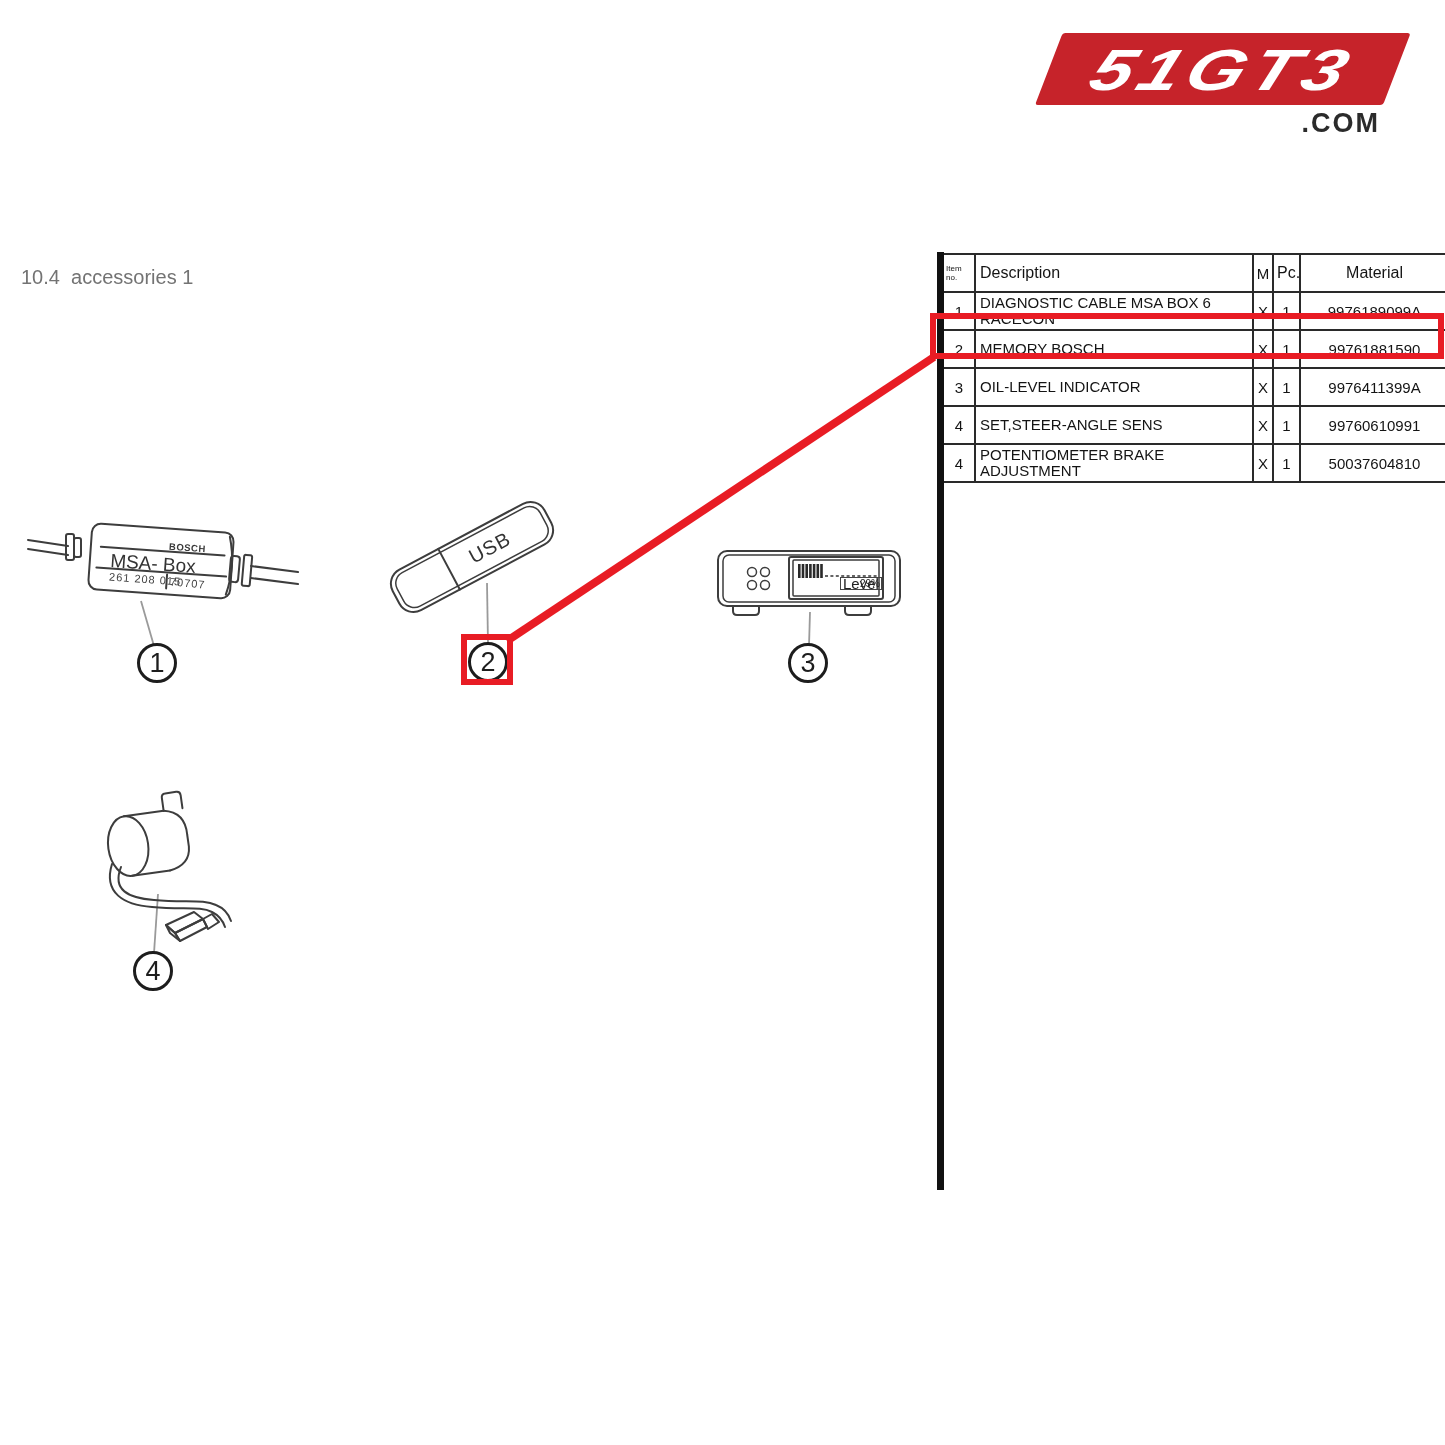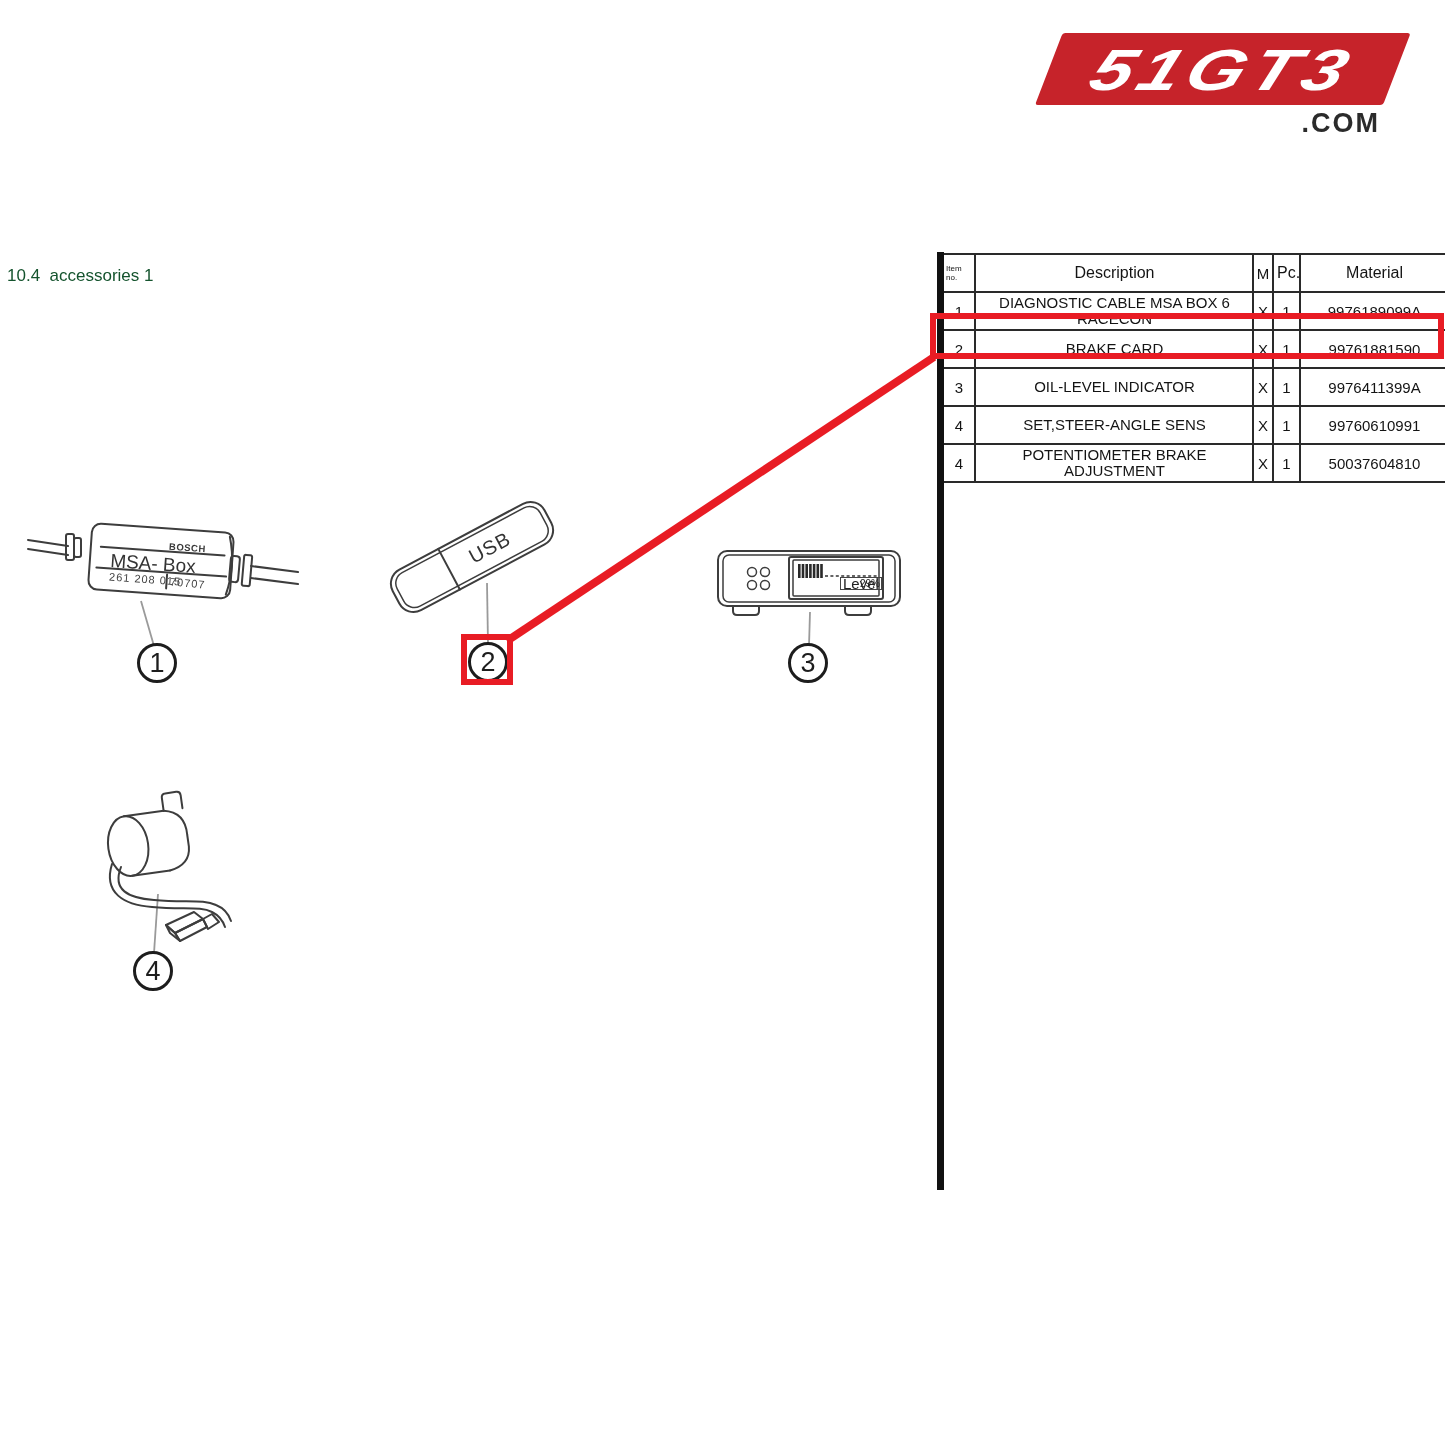--- a/index.html
+++ b/index.html
@@ -20,21 +20,21 @@
   .art .leader{stroke:var(--leader);stroke-width:1.8;}
   .art .redline{stroke:var(--accent-red);stroke-width:8;}
 
   
   .logo-plate{position:absolute;left:1035px;top:33px;width:348px;height:72px;background:var(--logo-red);
     transform:skewX(-21deg);transform-origin:0 100%;z-index:2;display:flex;align-items:center;justify-content:center;border-radius:3px;}
   .logo-text{color:#fff;font-weight:bold;font-style:italic;font-size:58px;letter-spacing:5px;transform:scaleX(1.28);white-space:pre;}
   .logo-suffix{position:absolute;left:1240px;top:108px;width:140px;text-align:right;font-size:27px;font-weight:bold;
     letter-spacing:2px;color:var(--suffix-gray);z-index:2;}
 
-  .page-title{position:absolute;left:7px;top:266px;font-size:17px;color:#14532d;white-space:pre;z-index:2;letter-spacing:0px;}
+  .page-title{position:absolute;left:21px;top:266px;font-size:20px;color:#737373;white-space:pre;z-index:2;letter-spacing:0px;}
 
   
   .dtext{position:absolute;z-index:2;color:#333;white-space:pre;}
   .msa-brand{left:169px;top:542px;font-size:9.5px;font-weight:bold;letter-spacing:.5px;color:#3a3a3a;transform:rotate(4deg);}
   .msa-label{left:103px;top:553px;width:100px;text-align:center;font-size:19px;transform:rotate(4deg);}
   .msa-num{left:109px;top:573px;font-size:11px;letter-spacing:1px;color:#444;transform:rotate(4deg);}
   .msa-code{left:170px;top:577px;font-size:11px;letter-spacing:1px;color:#444;transform:rotate(5deg);}
   .usb-label{left:461px;top:536px;width:60px;height:28px;text-align:center;font-size:20px;letter-spacing:1px;transform:rotate(-28deg);}
   .level-label{left:840px;top:577px;font-size:15px;line-height:11px;height:13px;padding:0 2px;border:1px solid #444;color:#222;}
   .level-value{left:858px;top:578px;width:22px;text-align:right;font-size:10px;color:#222;}
@@ -44,21 +44,21 @@
     display:flex;align-items:center;justify-content:center;font-size:27px;color:#1d1d1d;z-index:3;}
 
   
   .vbar{position:absolute;left:937px;top:252px;width:7px;height:938px;background:#111;z-index:2;}
   .parts-table{position:absolute;left:944px;top:253px;width:501px;border-collapse:collapse;table-layout:fixed;
     font-size:15px;color:#141414;z-index:2;background:#fff;}
   .parts-table th,.parts-table td{border:2px solid #2a2a2a;font-weight:normal;vertical-align:middle;overflow:hidden;padding:1px 3px;}
   .parts-table thead tr{height:38px;}
   .parts-table tbody tr{height:38px;}
   .parts-table .c-item{text-align:center;border-left:none;}
-  .parts-table .c-desc{text-align:center;line-height:16px;padding-left:4px;}
+  .parts-table .c-desc{text-align:left;line-height:16px;padding-left:4px;}
   .parts-table .c-m{text-align:center;padding:1px 1px;}
   .parts-table .c-pc{text-align:center;}
   .parts-table .c-mat{text-align:center;border-right:none;padding-left:6px;}
   .parts-table th.c-item{font-size:8px;text-align:left;padding-left:2px;}
   .parts-table th.c-desc,.parts-table th.c-m,.parts-table th.c-pc,.parts-table th.c-mat{font-size:16px;}
   .parts-table th.c-m{font-size:15px;}
 
   
   .hl-row{position:absolute;left:930px;top:313px;width:514px;height:46px;border:6px solid var(--accent-red);z-index:4;pointer-events:none;}
   .hl-callout{position:absolute;left:461px;top:634px;width:52px;height:51px;border:6px solid var(--accent-red);z-index:4;pointer-events:none;}
@@ -202,21 +202,21 @@
     <tbody>
       <tr>
         <td class="c-item">1</td>
         <td class="c-desc">DIAGNOSTIC CABLE MSA BOX 6 RACECON</td>
         <td class="c-m">X</td>
         <td class="c-pc">1</td>
         <td class="c-mat">9976189099A</td>
       </tr>
       <tr>
         <td class="c-item">2</td>
-        <td class="c-desc">BRAKE CARD</td>
+        <td class="c-desc">MEMORY BOSCH</td>
         <td class="c-m">X</td>
         <td class="c-pc">1</td>
         <td class="c-mat">99761881590</td>
       </tr>
       <tr>
         <td class="c-item">3</td>
         <td class="c-desc">OIL-LEVEL INDICATOR</td>
         <td class="c-m">X</td>
         <td class="c-pc">1</td>
         <td class="c-mat">9976411399A</td>

